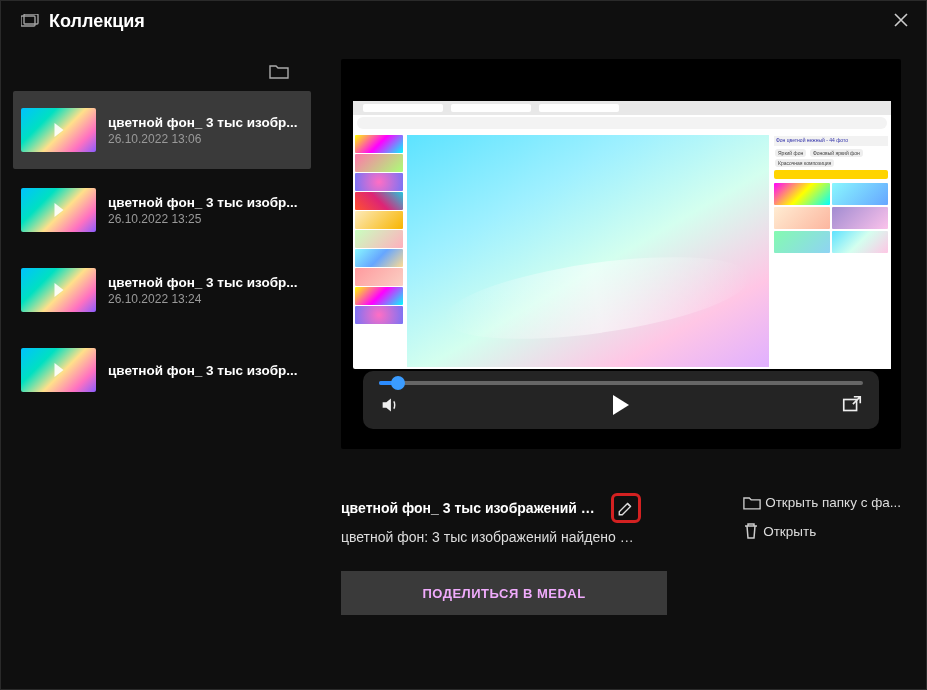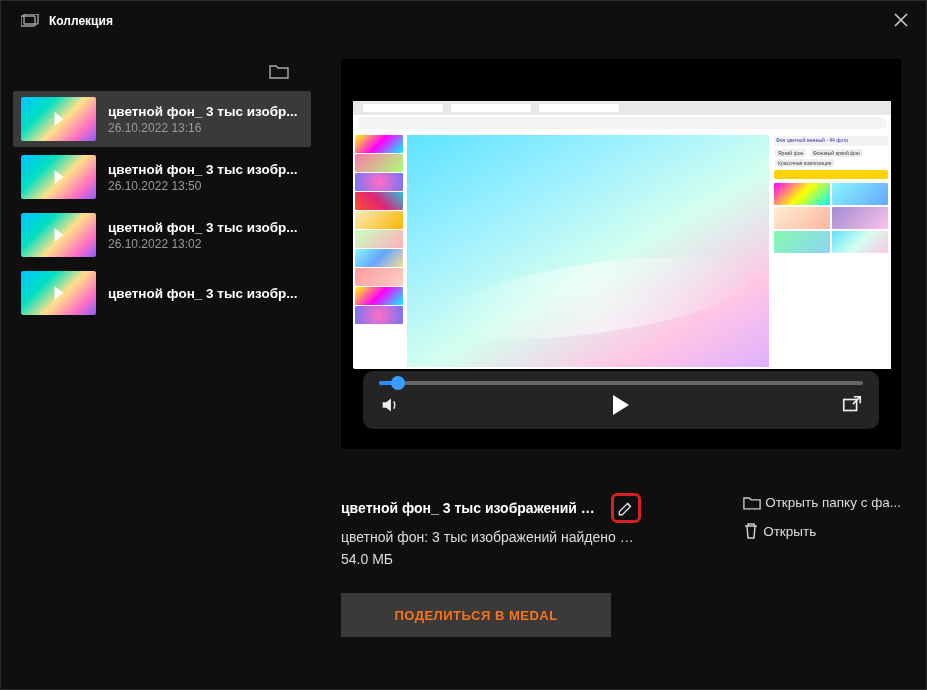--- a/index.html
+++ b/index.html
@@ -19,35 +19,35 @@
   border: 1px solid #2a2a2a;
 }
 .titlebar {
   height: 40px;
   display: flex;
   align-items: center;
   padding: 0 20px;
   position: relative;
 }
 .titlebar .icon { margin-right: 10px; opacity: .85; }
-.titlebar .title { font-size: 12px; font-weight: 600; }
+.titlebar .title { font-size: 18px; font-weight: 600; }
 .close-btn { position: absolute; right: 18px; top: 12px; cursor: pointer; }
 .body {
   display: flex;
   height: calc(100% - 40px);
 }
 .sidebar {
   width: 310px;
   padding: 10px 0 0 12px;
 }
 .folder-row { height: 40px; display:flex; justify-content:flex-end; padding-right:22px; align-items:center;}
 .item {
   display: flex;
   align-items: center;
-  padding: 6px 8px;
+  padding: 17px 8px;
   border-radius: 2px;
   margin-bottom: 2px;
   cursor: pointer;
 }
 .item.selected { background: #3a3a3a; }
 .thumb {
   width: 75px;
   height: 44px;
   border-radius: 2px;
   background: linear-gradient(135deg,#00c2ff 0%,#00e0c2 30%,#ffe08a 55%,#ff71c1 80%,#8b5cff 100%);
@@ -132,21 +132,21 @@
 .meta-left .line{font-size:14px;color:#ddd;margin-bottom:6px;white-space:nowrap;overflow:hidden;text-overflow:ellipsis;max-width:300px;}
 .meta-left .line.strong{font-weight:600;color:#fff;display:flex;align-items:center;}
 .edit-wrap{display:inline-flex;align-items:center;}
 .edit-btn{
   display:inline-flex;width:30px;height:30px;align-items:center;justify-content:center;
   margin-left:8px;border:3px solid #d32121;border-radius:6px;cursor:pointer;position:relative;
 }
 .meta-right{display:flex;flex-direction:column;gap:12px;padding-top:2px;}
 .action{display:flex;align-items:center;gap:4px;font-size:13.5px;color:#ddd;cursor:pointer;white-space:nowrap;}
 .share{
-  margin-top:20px;width:270px;height:44px;background:#3a3a3a;color:#f97316;
+  margin-top:20px;width:326px;height:44px;background:#3a3a3a;color:#f0abfc;
   display:flex;align-items:center;justify-content:center;font-size:13px;font-weight:700;letter-spacing:.5px;cursor:pointer;
 }
 svg{display:block;}
 </style>
 </head>
 <body>
 
 <div class="window">
 
   <div class="titlebar">
@@ -173,39 +173,39 @@
             </svg>
         </span>
       </div>
 
       <div class="item selected">
         <div class="thumb">
             <div class="playtri"></div>
           </div>
         <div class="txt">
           <div class="name">цветной фон_ 3 тыс изобр...</div>
-          <div class="date">26.10.2022 13:16</div>
+          <div class="date">26.10.2022 13:06</div>
         </div>
       </div>
       <div class="item">
         <div class="thumb">
             <div class="playtri"></div>
           </div>
         <div class="txt">
           <div class="name">цветной фон_ 3 тыс изобр...</div>
-          <div class="date">26.10.2022 13:50</div>
+          <div class="date">26.10.2022 13:25</div>
         </div>
       </div>
       <div class="item">
         <div class="thumb">
             <div class="playtri"></div>
           </div>
         <div class="txt">
           <div class="name">цветной фон_ 3 тыс изобр...</div>
-          <div class="date">26.10.2022 13:02</div>
+          <div class="date">26.10.2022 13:24</div>
         </div>
       </div>
       <div class="item">
         <div class="thumb">
             <div class="playtri"></div>
           </div>
         <div class="txt">
           <div class="name">цветной фон_ 3 тыс изобр...</div>
         </div>
       </div>
@@ -290,21 +290,20 @@
                 <span class="edit-btn">
                   <svg width="18" height="18" viewBox="0 0 24 24">
                       <path d="M3 17l11-11 4 4L7 21H3v-4z" fill="none" stroke="#ddd" stroke-width="1.8"></path>
                       <path d="M14 6l4 4" stroke="#ddd" stroke-width="1.8"></path>
                     </svg>
 
                 </span>
               </span>
             </div>
             <div class="line">цветной фон: 3 тыс изображений найдено в Яндек...</div>
-            <div class="line">54.0 МБ</div>
           </div>
           <div class="meta-right">
             <div class="action">
               <svg width="18" height="15" viewBox="0 0 20 16">
                   <path d="M1 3 h6 l2 2 h10 v10 H1 Z" fill="none" stroke="#ccc" stroke-width="1.5"></path>
                 </svg>
               <span>Открыть папку с фа...</span>
             </div>
             <div class="action">
               <svg width="16" height="18" viewBox="0 0 16 18">

